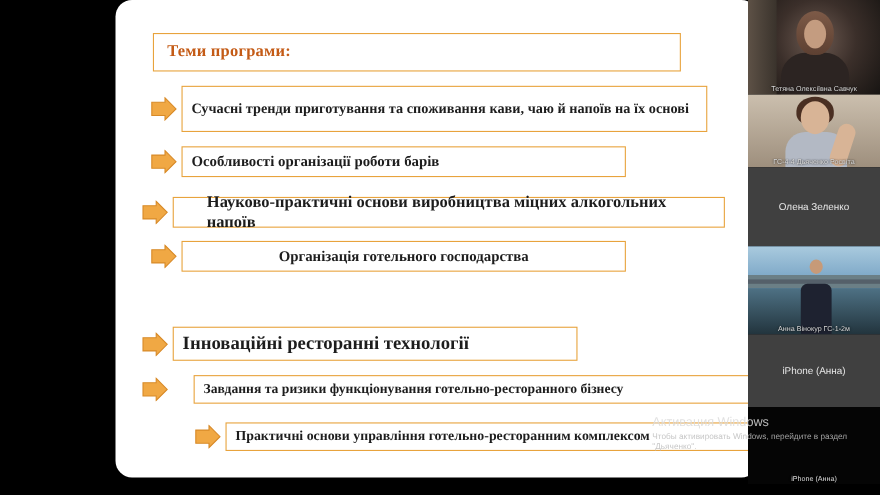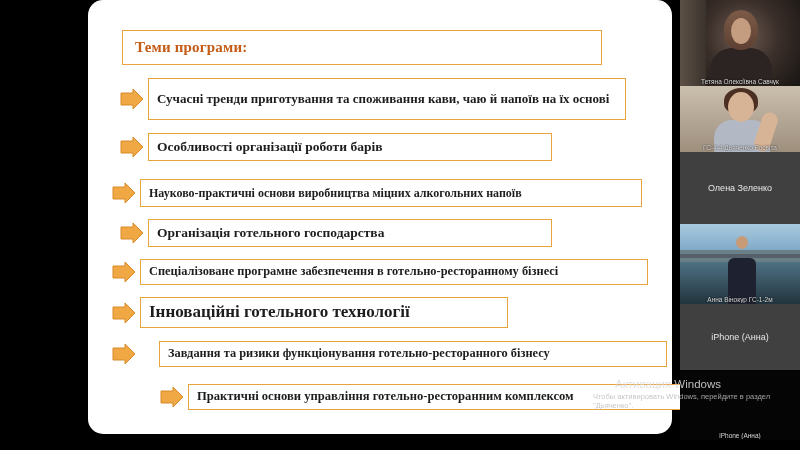--- a/index.html
+++ b/index.html
@@ -1,21 +1,21 @@
 <!DOCTYPE html>
 <html><head>
 <meta charset="utf-8">
 <style>
   html,body{margin:0;padding:0;background:#000;}
   body{width:800px;height:450px;overflow:hidden;font-family:"Liberation Serif",serif;}
   #app{position:relative;width:800px;height:450px;background:#000;}
 
   
   .strip-left{position:absolute;left:0;top:0;width:96px;height:450px;background:#000;}
-  .slide-area{position:absolute;left:88px;top:0;width:584px;height:434px;background:#fff;border-radius:15px;}
+  .slide-area{position:absolute;left:105px;top:0;width:584px;height:434px;background:#fff;border-radius:15px;}
   .bottom-black{position:absolute;left:0;bottom:0;width:680px;height:16px;background:#000;}
 
   
   .slide{position:absolute;left:0;top:0;width:584px;height:434px;}
 
   .title-box{
     position:absolute;left:34px;top:30px;width:478px;height:33px;
     border:1.5px solid #e8a33d;background:#fff;
     display:flex;align-items:center;
   }
@@ -44,24 +44,24 @@
   #r0{left:32px;top:78px;}
   #r0 .box{width:478px;height:42px;}
   #r0 .txt{font-size:13px;text-align:justify;}
 
   #r1{left:32px;top:133px;}
   #r1 .box{width:404px;height:28px;}
   #r1 .txt{font-size:13.5px;}
 
   #r2{left:24px;top:179px;}
   #r2 .box{width:502px;height:28px;}
-  #r2 .txt{font-size:12px;}
+  #r2 .txt{font-size:15px;margin-left:22px;}
 
   #r3{left:32px;top:219px;}
-  #r3 .box{width:404px;height:28px;}
+  #r3 .box{width:404px;height:28px;justify-content:center;}
   #r3 .txt{font-size:13.5px;}
 
   #r4{left:24px;top:259px;}
   #r4 .box{width:508px;height:26px;}
   #r4 .txt{font-size:12.4px;}
 
   #r5{left:24px;top:297px;}
   #r5 .box{width:368px;height:31px;}
   #r5 .txt{font-size:17px;}
 
@@ -126,21 +126,21 @@
 
   
   #t5{height:66px;}
 
   
   #t6{height:70px;background:#050505;}
 
   
   .wm{position:absolute;left:593px;top:378px;width:200px;color:#c9c9c9;
       font-family:"Liberation Sans",sans-serif;opacity:.85;}
-  .wm .l1{font-size:11.5px;color:#dcdcdc;margin-left:22px;}
+  .wm .l1{font-size:11.5px;color:#dcdcdc;}
   .wm .l2{font-size:7.5px;color:#bdbdbd;line-height:1.25;margin-top:2px;}
 </style>
 </head>
 <body>
 
 <div id="app">
 
   <div class="strip-left"></div>
   <div class="bottom-black"></div>
 
@@ -188,39 +188,29 @@
         <span class="arrow">
           <svg width="24" height="22" viewBox="0 0 24 22">
               <path d="M1 5 h12 v-4 l10 10 -10 10 v-4 h-12 z" fill="#f0a844" stroke="#d88a28" stroke-width="1"></path>
             </svg>
         </span>
         <span class="box">
           <span class="txt">Організація готельного господарства</span>
         </span>
       </div>
 
-      <div class="row" id="r4">
-        <span class="arrow">
-          <svg width="24" height="22" viewBox="0 0 24 22">
-              <path d="M1 5 h12 v-4 l10 10 -10 10 v-4 h-12 z" fill="#f0a844" stroke="#d88a28" stroke-width="1"></path>
-            </svg>
-        </span>
-        <span class="box">
-          <span class="txt">Спеціалізоване програмне забезпечення в готельно-ресторанному бізнесі</span>
-        </span>
-      </div>
 
       <div class="row" id="r5">
         <span class="arrow">
           <svg width="24" height="22" viewBox="0 0 24 22">
               <path d="M1 5 h12 v-4 l10 10 -10 10 v-4 h-12 z" fill="#f0a844" stroke="#d88a28" stroke-width="1"></path>
             </svg>
         </span>
         <span class="box">
-          <span class="txt">Інноваційні готельного технології</span>
+          <span class="txt">Інноваційні ресторанні технології</span>
         </span>
       </div>
 
       <div class="row" id="r6">
         <span class="arrow">
           <svg width="24" height="22" viewBox="0 0 24 22">
               <path d="M1 5 h12 v-4 l10 10 -10 10 v-4 h-12 z" fill="#f0a844" stroke="#d88a28" stroke-width="1"></path>
             </svg>
         </span>
         <span class="box">

